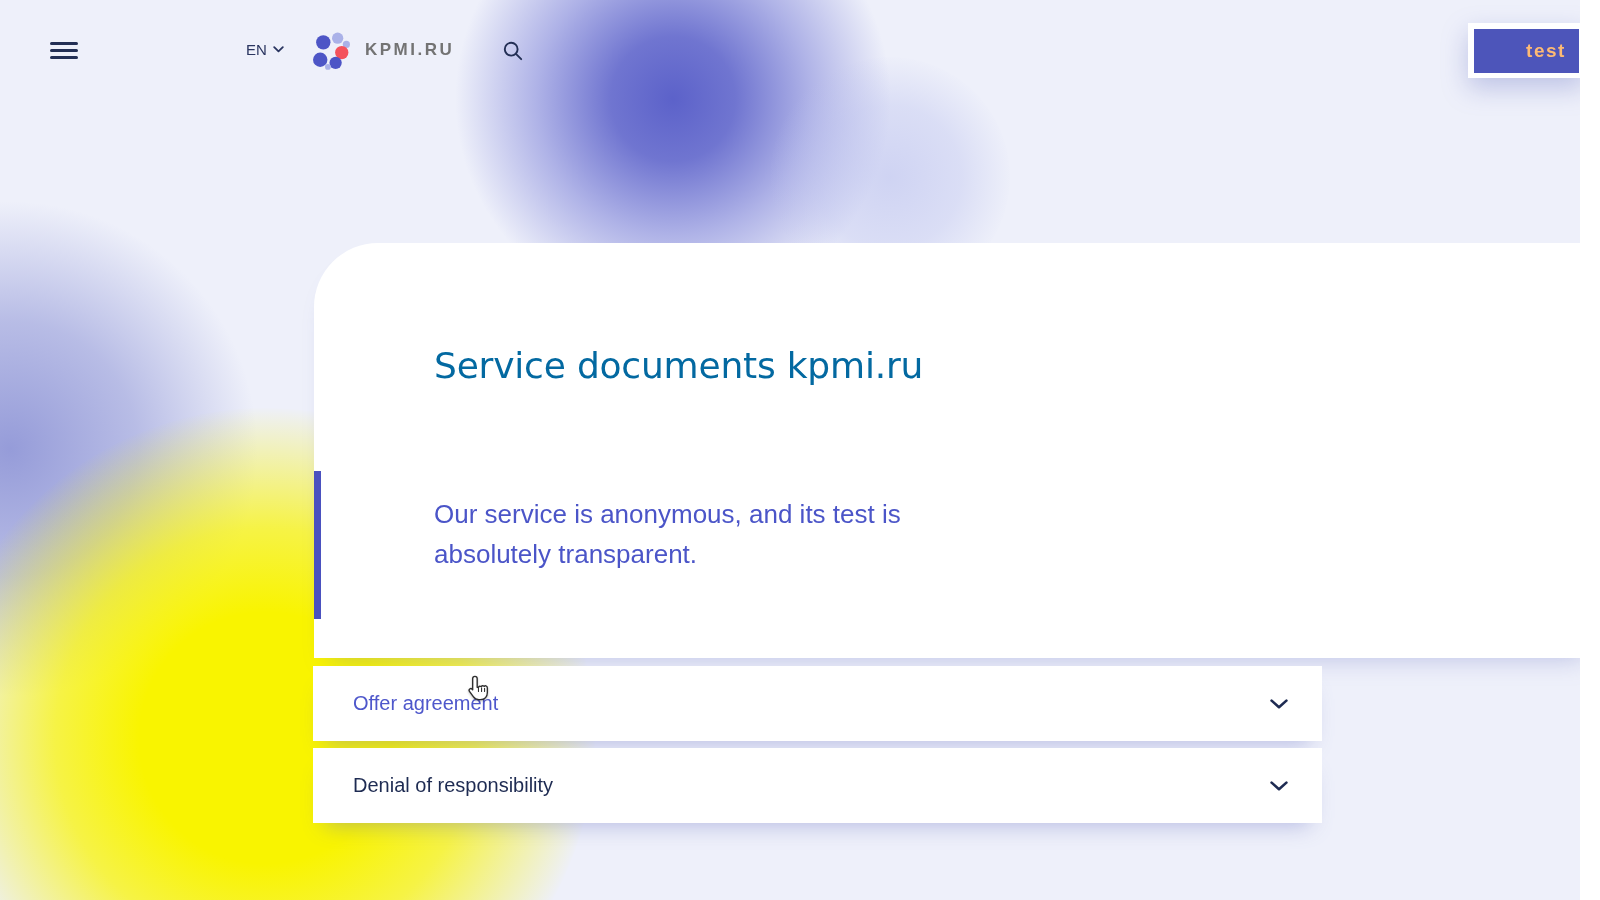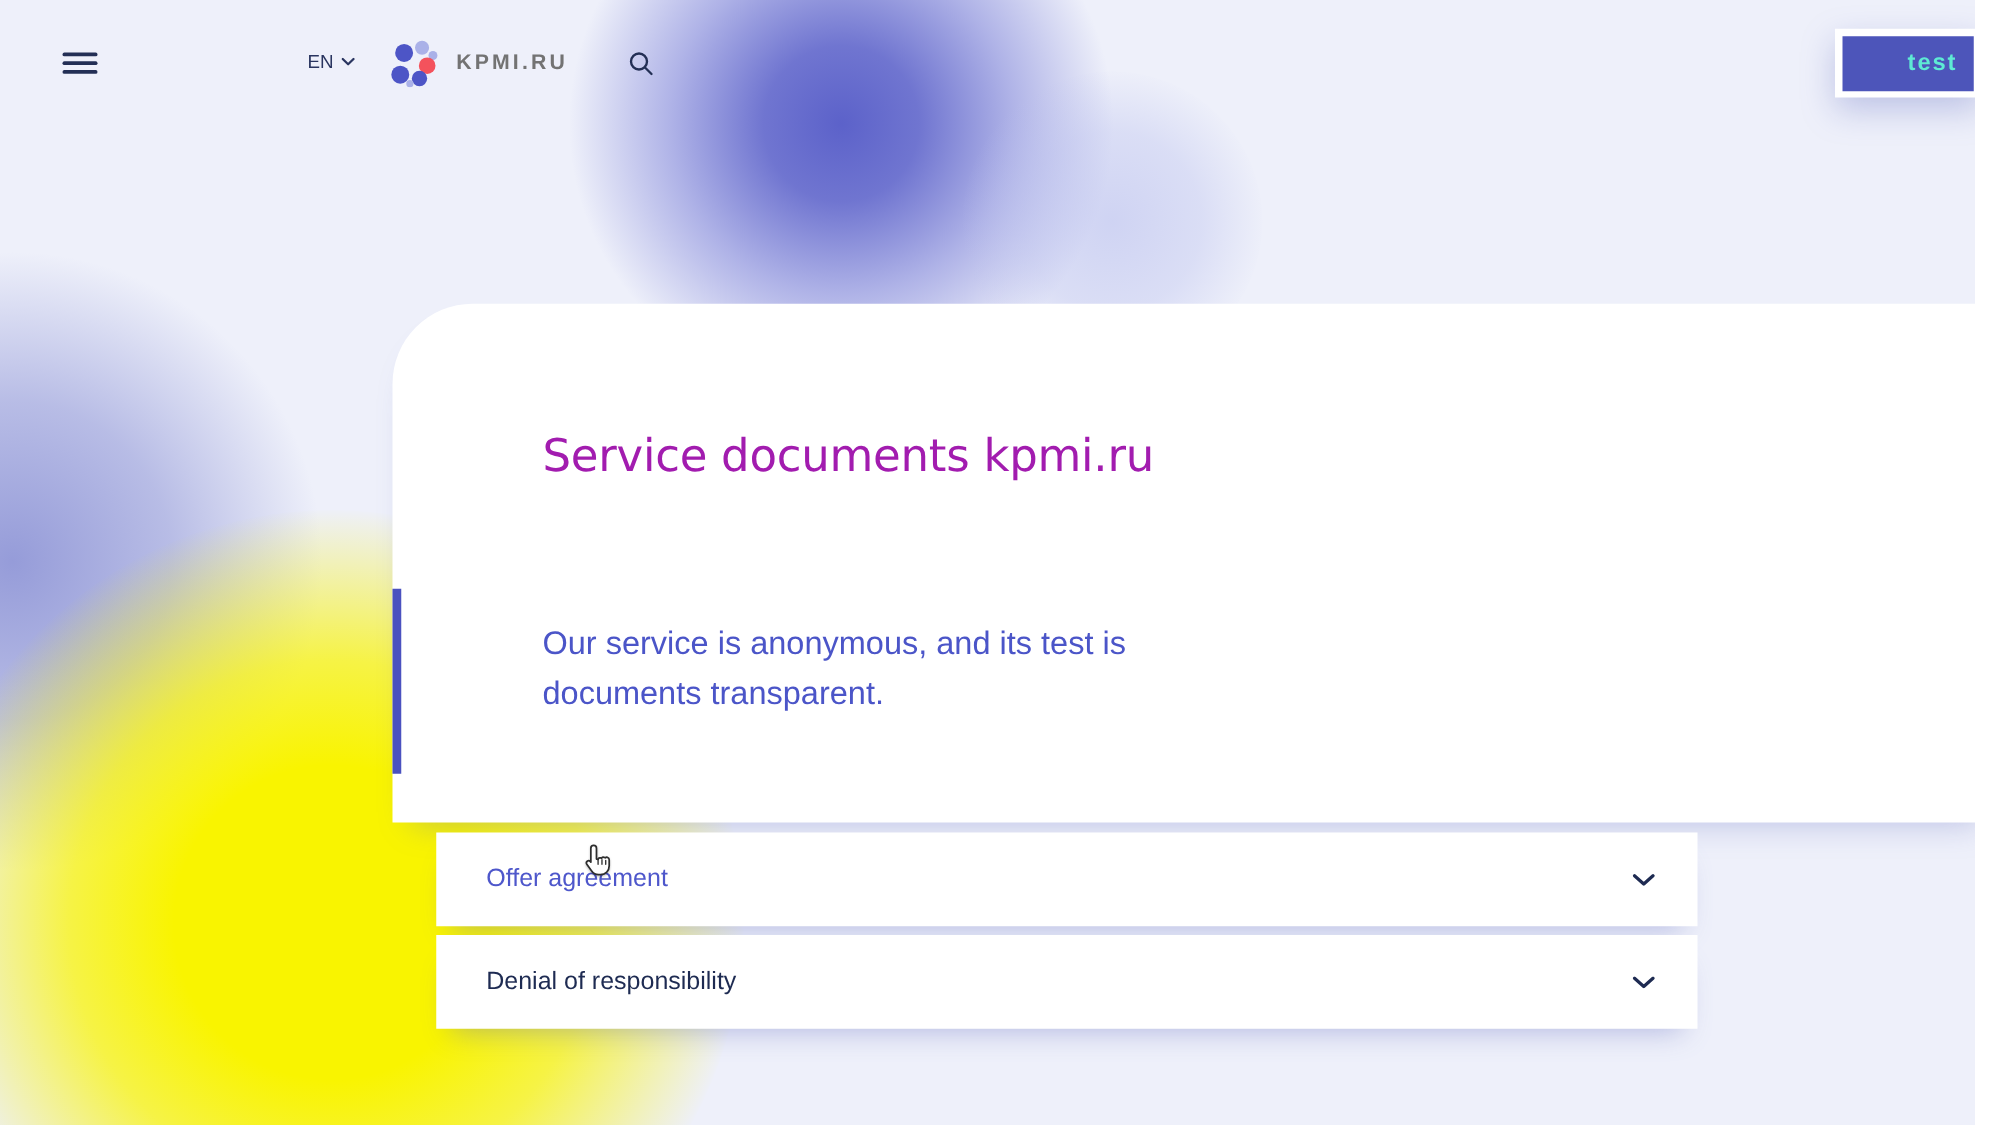--- a/index.html
+++ b/index.html
@@ -20,35 +20,35 @@
   
   .header{position:absolute;left:0;top:0;width:100%;height:100px;z-index:5;}
   .hamburger{position:absolute;left:50px;top:42px;width:28px;height:17px;display:flex;flex-direction:column;justify-content:space-between;cursor:pointer;}
   .hamburger span{display:block;height:3px;background:#232f55;border-radius:2px;}
   .lang{position:absolute;left:246px;top:39px;height:20px;display:flex;align-items:center;gap:6px;font-size:15px;color:#2a3560;cursor:pointer;}
   .logo{position:absolute;left:311px;top:29px;display:flex;align-items:center;gap:13px;cursor:pointer;}
   .logo-text{font-size:17px;font-weight:700;letter-spacing:2.5px;color:#737373;}
   .search{position:absolute;left:503px;top:41px;width:20px;height:20px;cursor:pointer;}
   .test-frame{position:absolute;left:1468px;top:23px;width:117px;height:55px;background:#ffffff;
     box-shadow:0 10px 26px rgba(118,128,200,.40);display:flex;align-items:center;justify-content:center;}
-  .test-btn{width:105px;height:44px;background:#4d55ba;color:#5eead4;font-size:19px;font-weight:700;letter-spacing:1.5px;
+  .test-btn{width:105px;height:44px;background:#4d55ba;color:#fdba74;font-size:19px;font-weight:700;letter-spacing:1.5px;
     display:flex;align-items:center;justify-content:center;border:none;font-family:inherit;cursor:pointer;padding-left:45px;}
 
   
   .card{position:absolute;left:314px;top:243px;width:1286px;height:415px;background:#ffffff;
     border-radius:64px 0 0 0;z-index:1;box-shadow:0 16px 26px -16px rgba(108,117,196,.40);}
   .card h1{position:absolute;left:120px;top:102px;margin:0;font-size:36px;font-weight:500;
-    font-family:"DejaVu Sans","Liberation Sans",sans-serif;color:#a21caf;letter-spacing:-0.2px;white-space:nowrap;}
+    font-family:"DejaVu Sans","Liberation Sans",sans-serif;color:#0369a1;letter-spacing:-0.2px;white-space:nowrap;}
   .quote-bar{position:absolute;left:0;top:228px;width:7px;height:148px;background:#4a51bf;}
   .quote{position:absolute;left:120px;top:251px;font-size:26px;line-height:40px;color:#4b55c8;}
 
   
   .acc-row{position:absolute;left:313px;width:1009px;height:75px;background:#ffffff;display:flex;align-items:center;
     padding:0 34px 0 40px;box-sizing:border-box;z-index:1;cursor:pointer;
-    box-shadow:0 14px 22px -12px rgba(108,117,196,.45);margin-left:36px;}
+    box-shadow:0 14px 22px -12px rgba(108,117,196,.45);}
   .acc-row-1{top:666px;}
   .acc-row-2{top:748px;}
   .acc-label{font-size:20px;color:#1e2b52;}
   .acc-row-1 .acc-label{color:#4e57cb;}
   .acc-chevron{margin-left:auto;display:flex;align-items:center;}
 
   .cursor{position:absolute;left:466px;top:674px;z-index:9;pointer-events:none;
     filter:drop-shadow(0 1px 1px rgba(0,0,0,.25));}
 </style>
 </head>
@@ -96,21 +96,21 @@
     <div class="test-frame">
       <button class="test-btn">test</button>
     </div>
   </div>
 
   <div class="card">
     <h1>Service documents kpmi.ru</h1>
     <div class="quote-bar"></div>
     <div class="quote">
       <span>Our service is anonymous, and its test is</span><br>
-      <span>documents transparent.</span>
+      <span>absolutely transparent.</span>
     </div>
   </div>
 
   <div class="acc-row acc-row-1">
     <span class="acc-label">Offer agreement</span>
     <span class="acc-chevron">
       <svg width="18" height="10" viewBox="0 0 18 10">
         <polyline points="1.6,1.6 9,8.2 16.4,1.6" fill="none" stroke="#1e2b52" stroke-width="2.6" stroke-linecap="round" stroke-linejoin="round"></polyline>
       </svg>
     </span>

